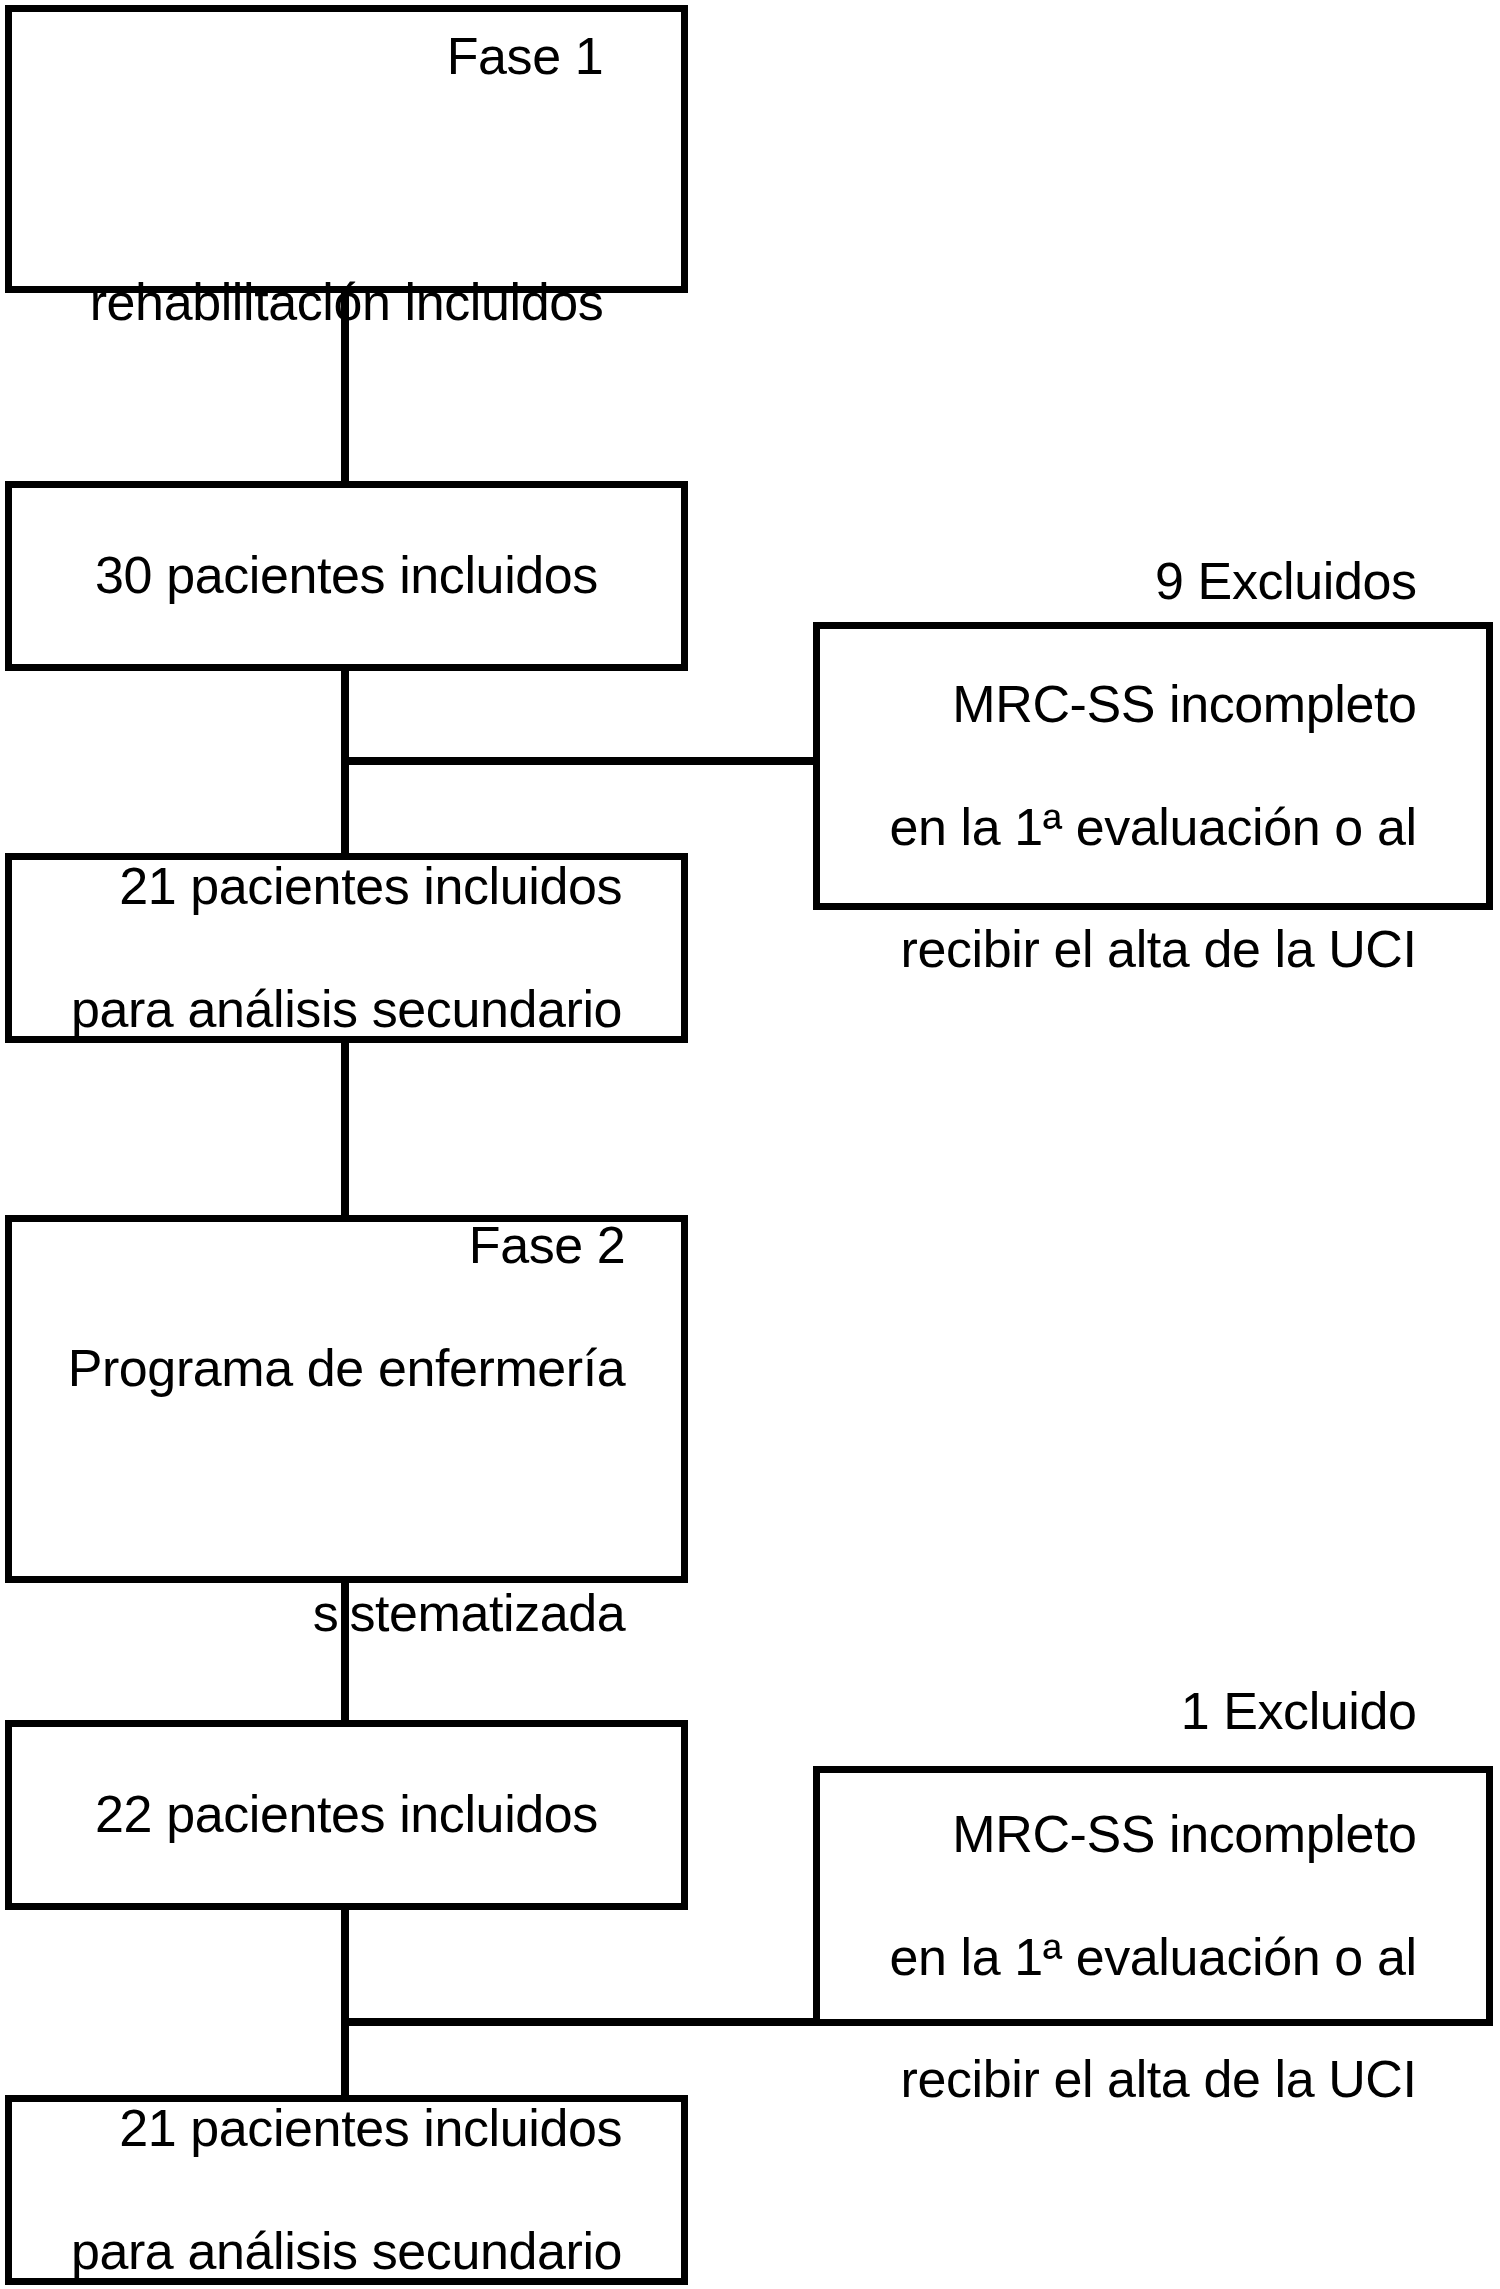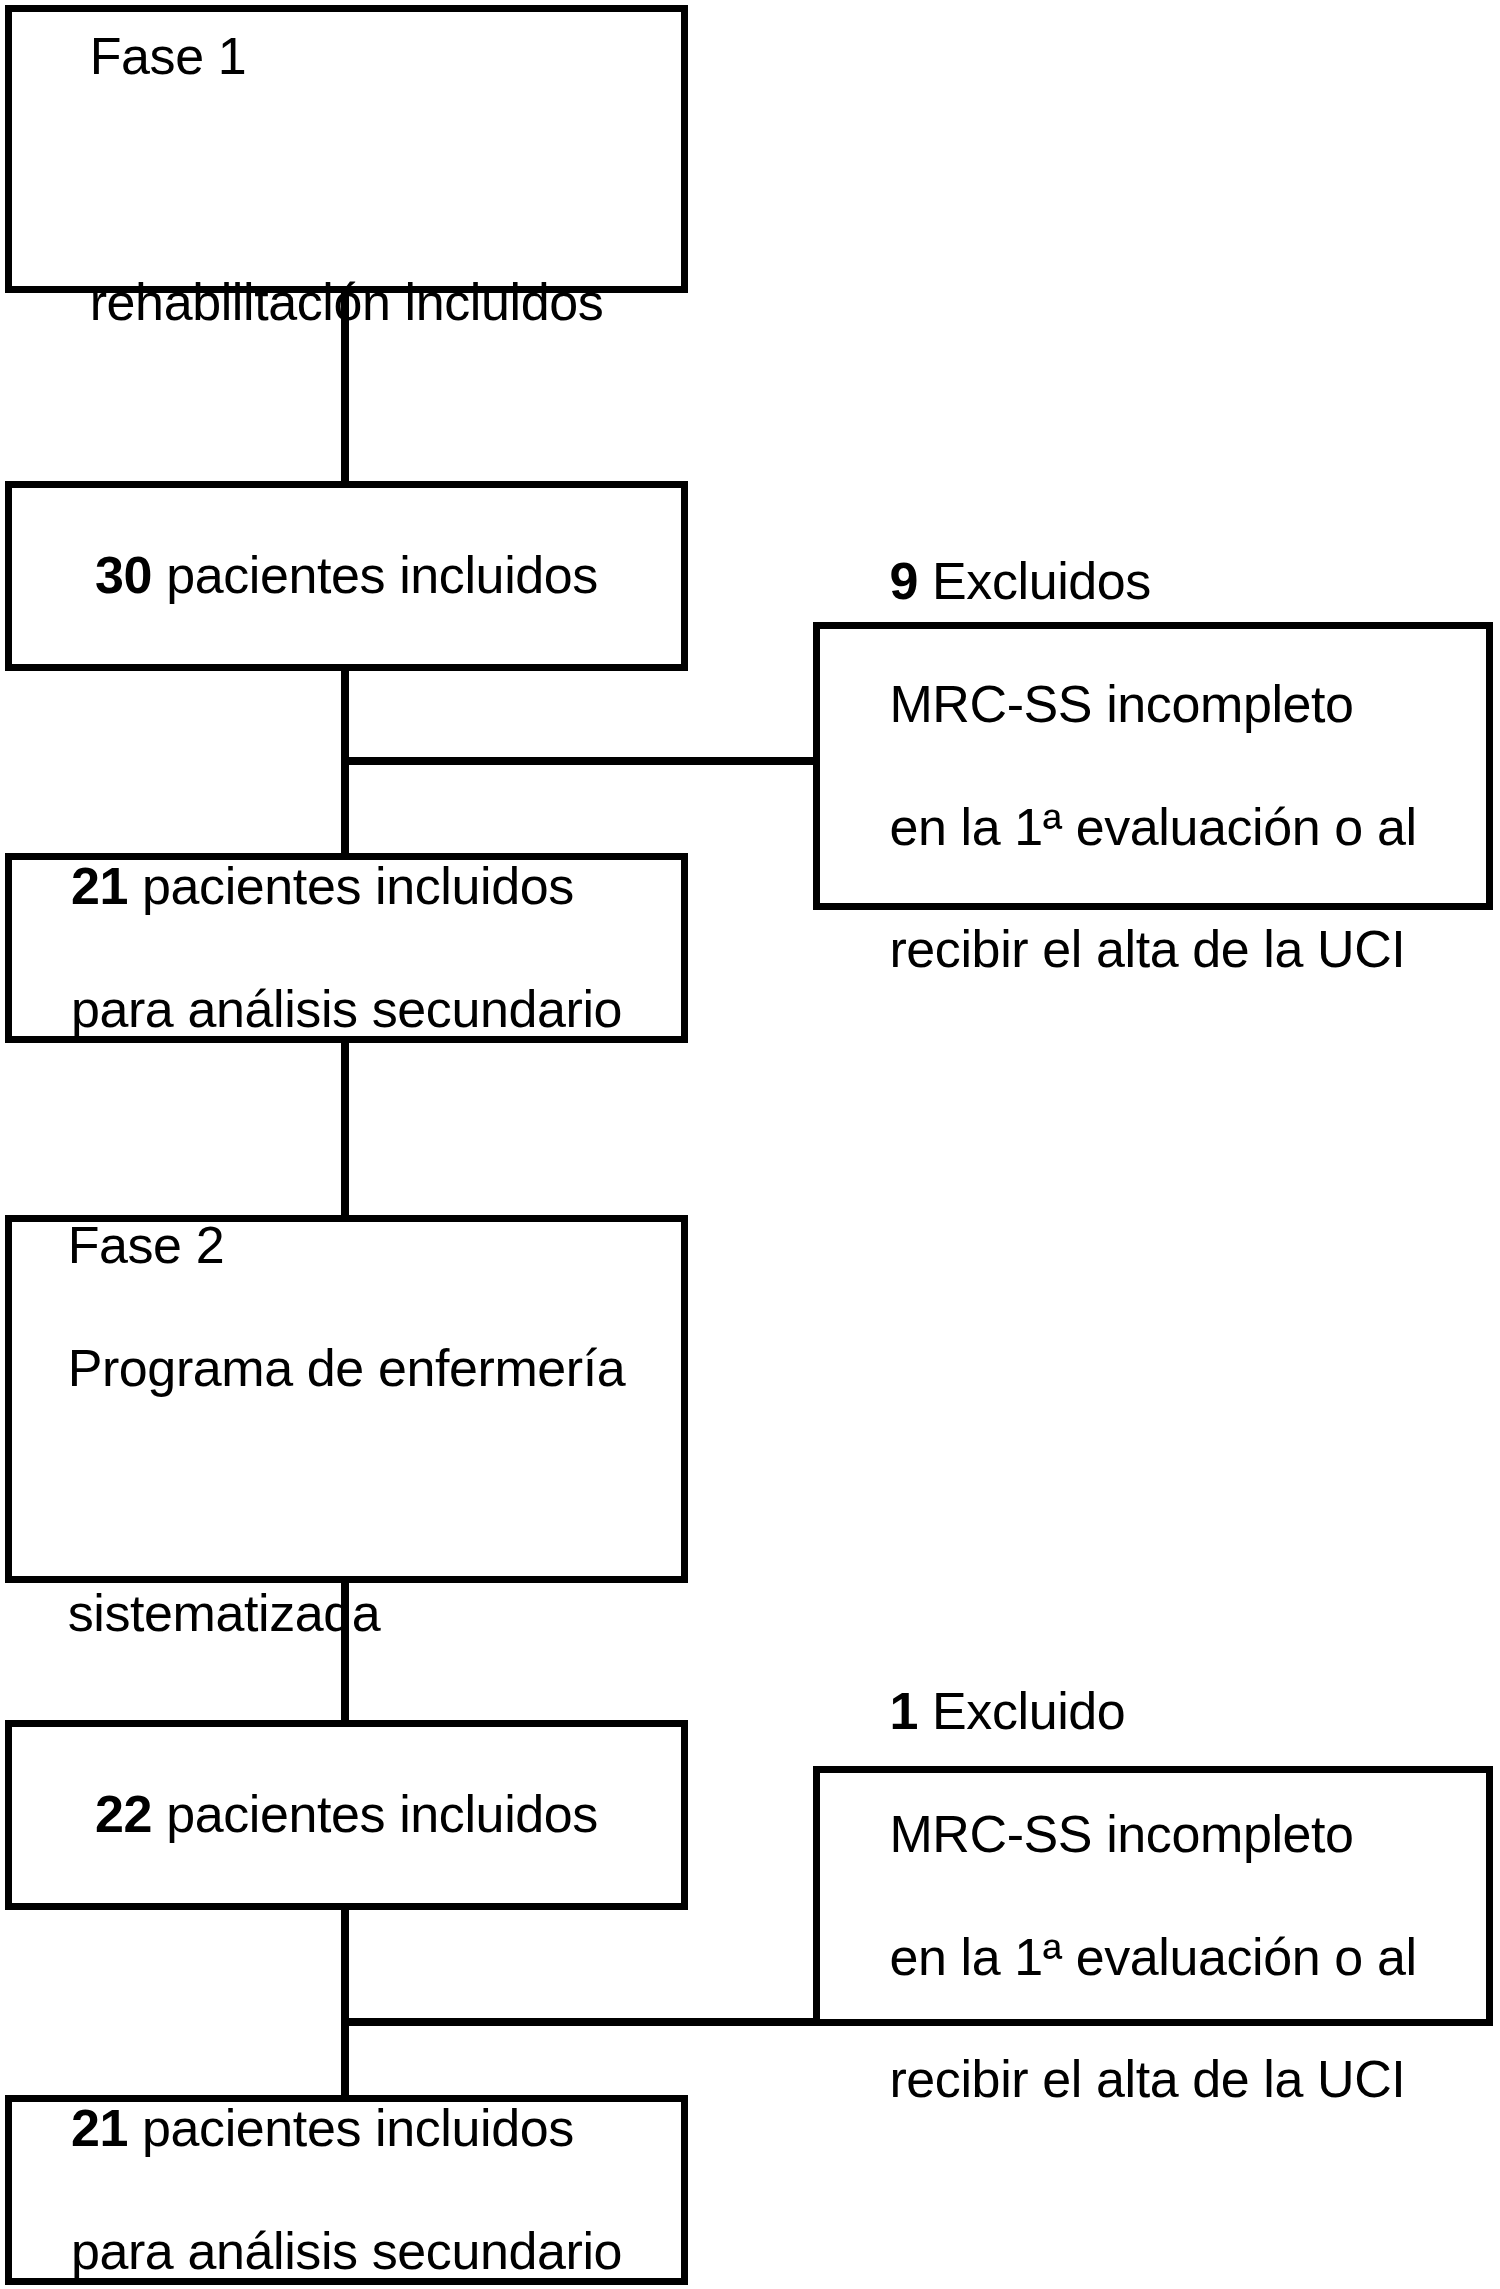--- a/index.html
+++ b/index.html
@@ -19,34 +19,34 @@
 
   
   .fc-box {
     position: absolute;
     box-sizing: border-box;
     border: 7px solid #000000;
     background: #ffffff;
     display: flex;
     align-items: center;
     justify-content: center;
-    text-align: left;
+    text-align: right;
     color: #000000;
     z-index: 2;
   }
   .fc-box .fc-text {
     font-size: 52px;
     line-height: 1.18;
     letter-spacing: -0.4px;
     padding: 0 14px;
     white-space: pre-line;
   }
   .fc-box .fc-text b,
   .fc-box .fc-text strong {
-    font-weight: 700;
+    font-weight: 400;
     margin-top: 32px;
   }
 
   
   .conn-v {
     position: absolute;
     width: 8px;
     background: #000000;
     z-index: 1;
   }

